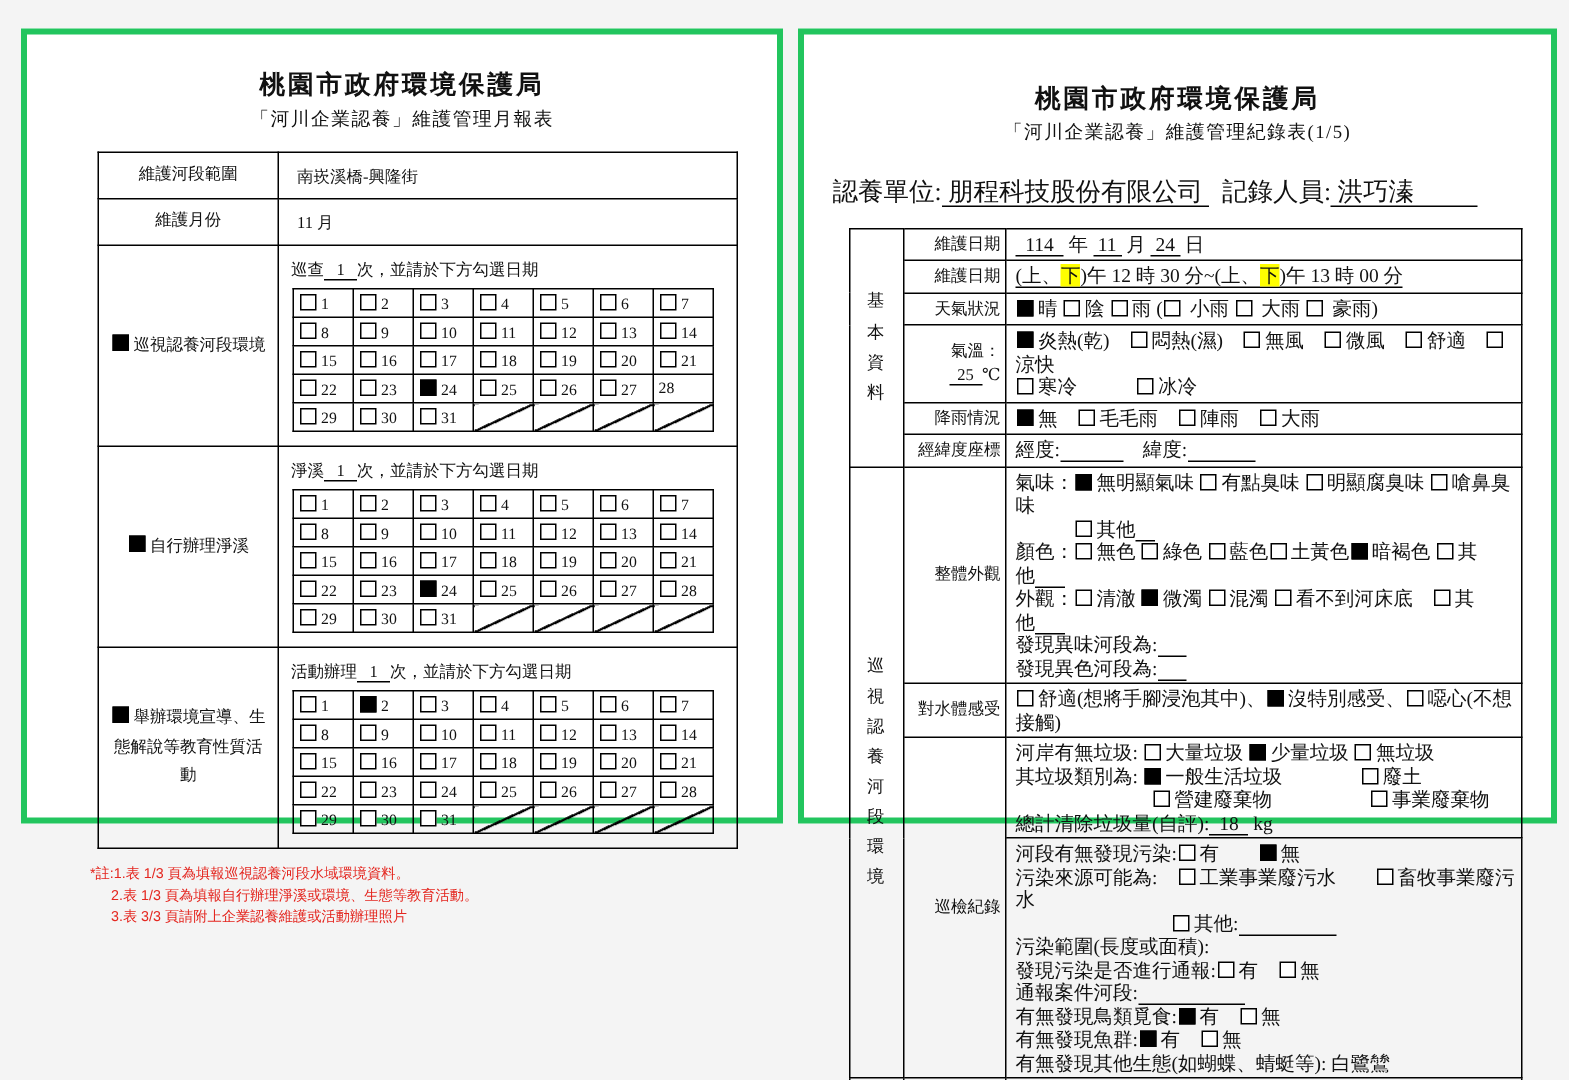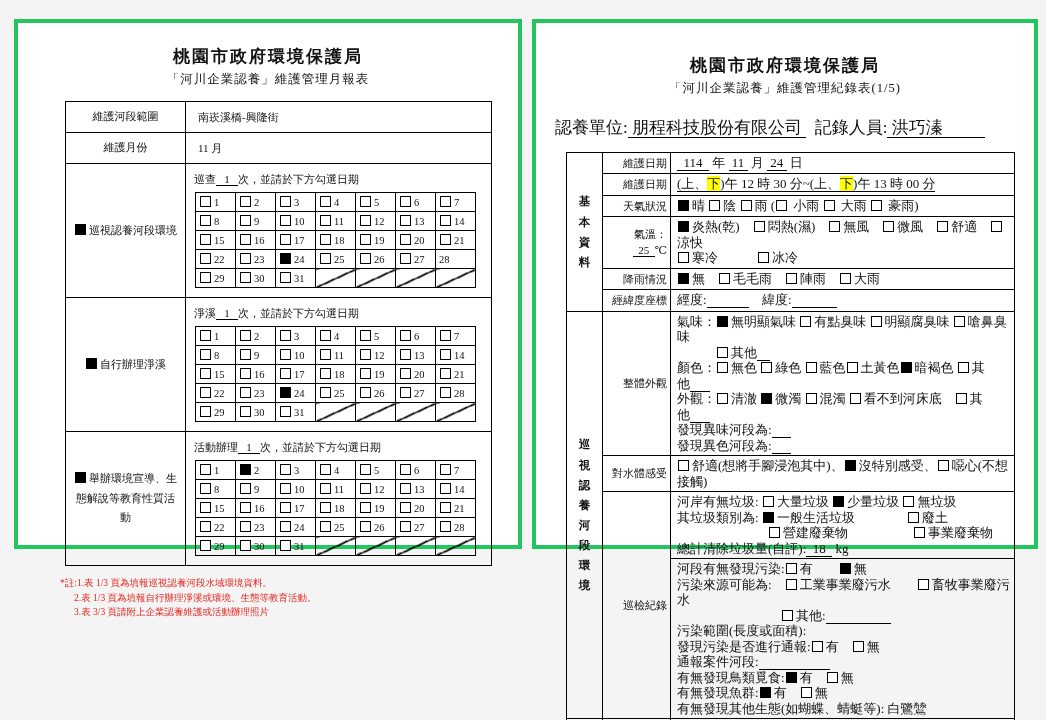--- a/index.html
+++ b/index.html
@@ -36,32 +36,32 @@
   .cal-header{font-size:11px;margin:1px 0 5px 0;}
   table.cal{border-collapse:collapse;table-layout:fixed;margin-left:1px;}
   table.cal td{
     border:1px solid #000;width:40px;height:19px;font-size:10.5px;
     padding:0 0 0 3px;vertical-align:middle;white-space:nowrap;overflow:hidden;
   }
   table.cal td.diag{
     background:linear-gradient(to bottom right,transparent 47.5%,#000 47.5%,#000 52.5%,transparent 52.5%);
   }
   .footnotes{margin:10px 0 0 42px;color:#e4261f;font-size:9.5px;line-height:1.55;
-    font-family:Liberation Serif, serif;}
+    font-family:Liberation Sans, sans-serif;}
   .footnotes .fline{white-space:pre-wrap;}
   .footnotes .fline + .fline{margin-left:14px;}
 
   
   .hlines{margin:13px 0 0 19px;font-size:17px;line-height:2.1;}
   .hlines .line{white-space:pre-wrap;}
   table.rtable{margin:6px 0 0 30px;width:449px;border:1.5px solid #000;}
   table.rtable td.vsec{width:36px;text-align:center;padding:2px 0;}
   .vtext{
     width:13px;margin:0 auto;word-break:break-all;line-height:1.75;
-    font-size:11.5px;text-align:center;font-weight:bold;
+    font-size:11.5px;text-align:left;
   }
   table.rtable td.rlabel{width:68px;text-align:right;line-height:1.5;padding:2px 3px;}
   table.rtable td.rcontent{
     vertical-align:top;font-size:13px;line-height:15.5px;padding:2px 3px 2px 6px;margin-top:29px;
   }
   table.rtable tr.slim td{height:21px;}
   .line{min-height:15px;}
 
   
   .cb{

